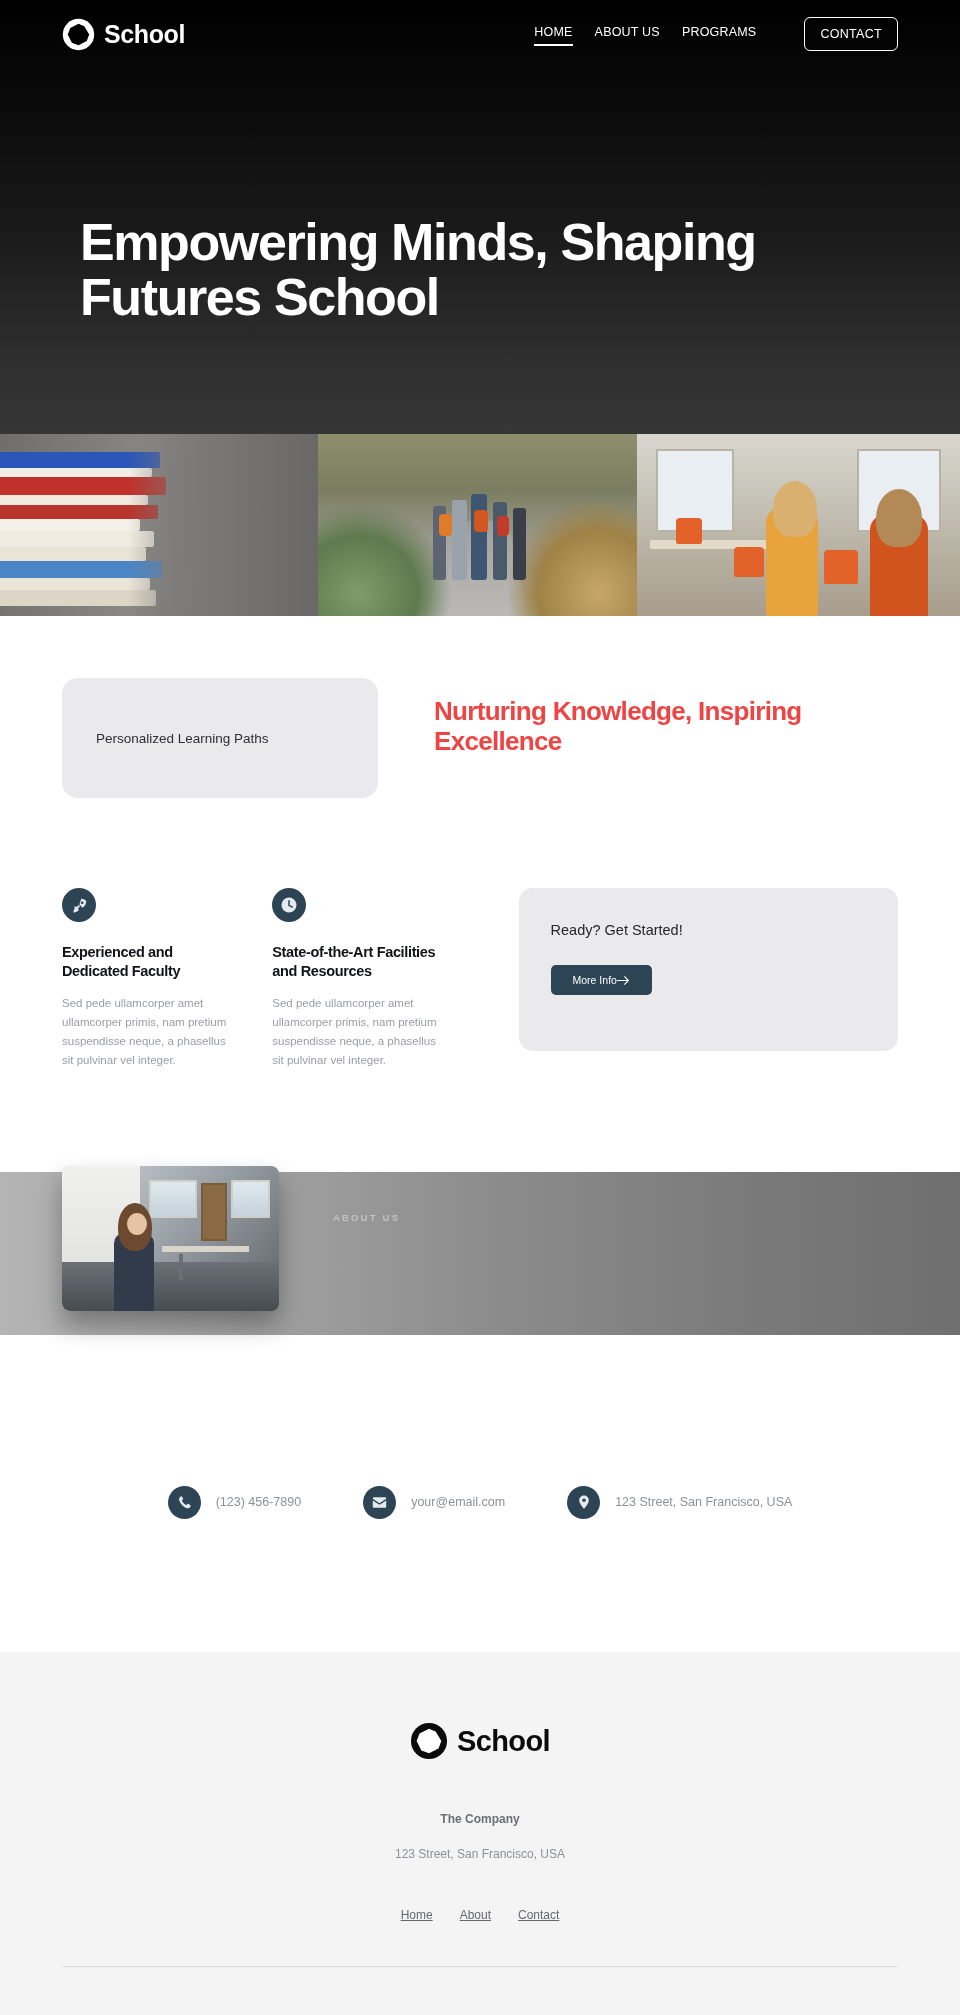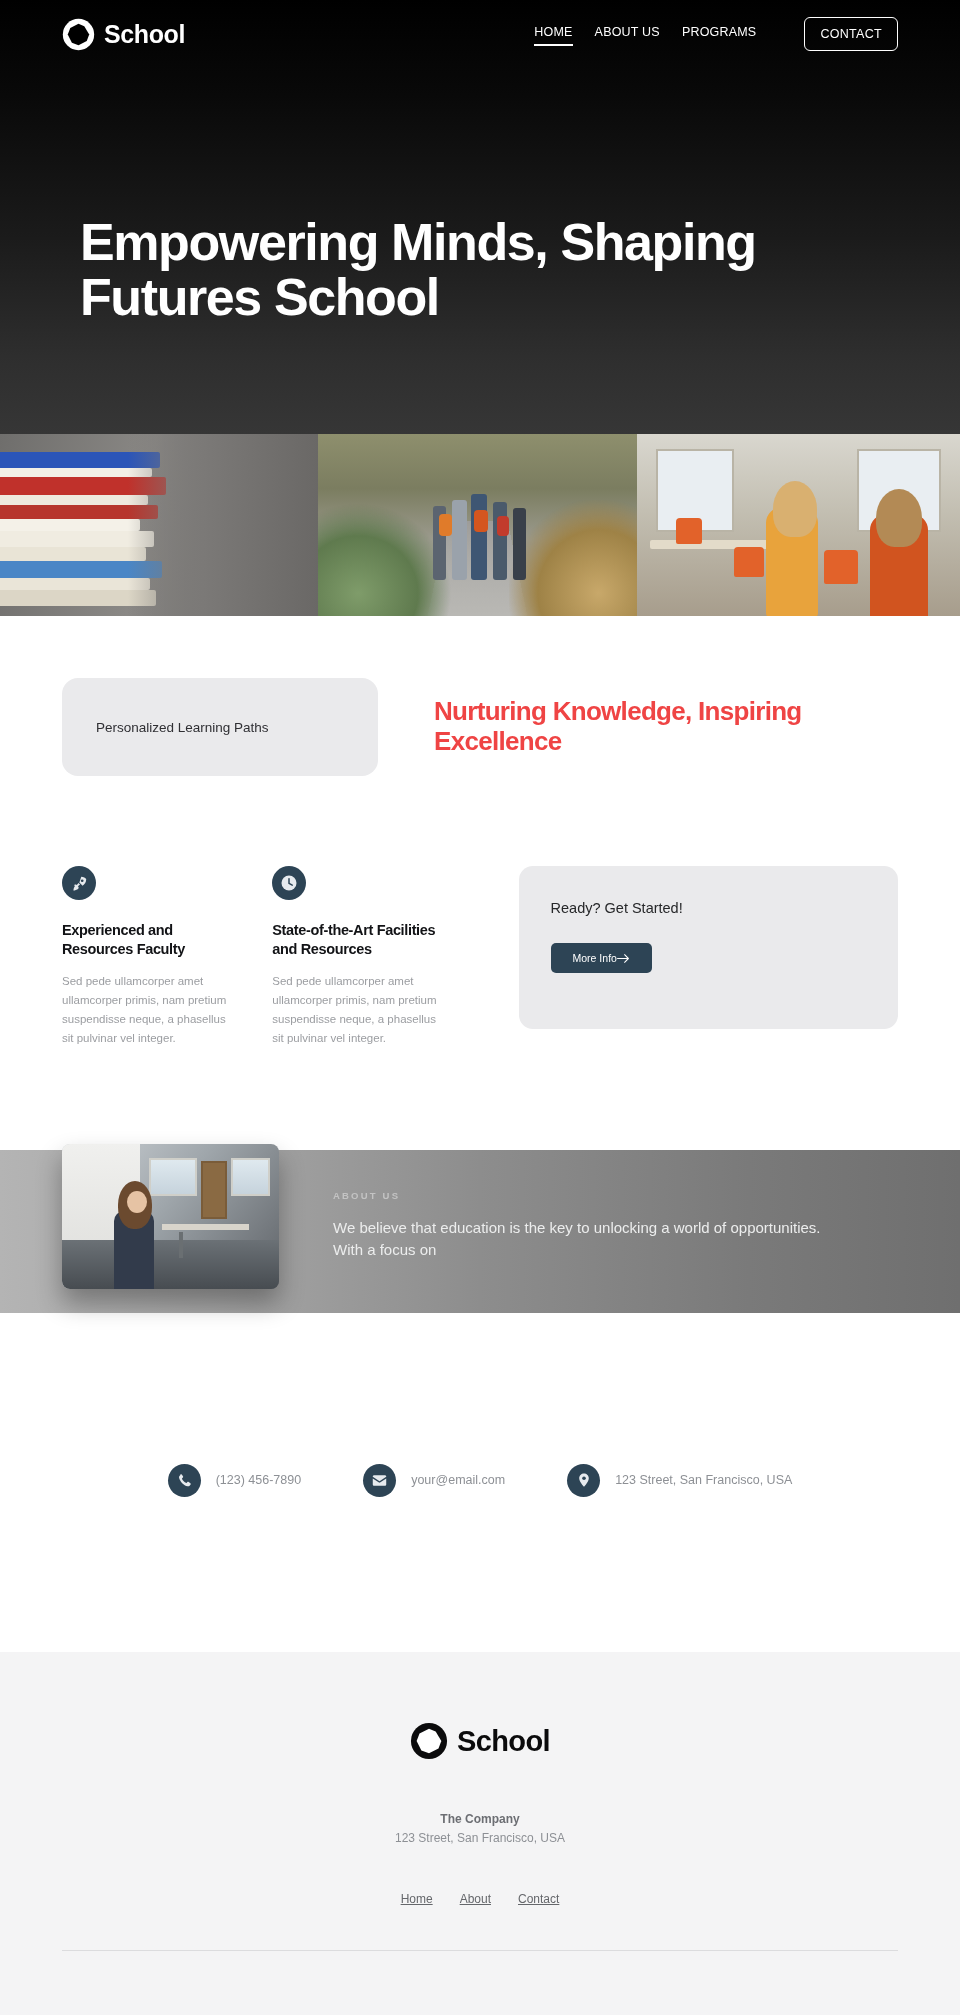--- a/index.html
+++ b/index.html
@@ -130,21 +130,21 @@
   .section-intro {
     position: relative;
     width: 960px;
     padding: 62px 62px 0 62px;
     display: flex;
     align-items: flex-start;
     gap: 56px;
   }
   .pill-card {
     width: 316px;
-    height: 98px;
+    height: 120px;
     background: #eaeaec;
     border-radius: 16px;
     display: flex;
     align-items: center;
     padding: 0 34px;
   }
   .pill-card span { font-size: 13.5px; color: #2f2f33; }
   .intro-heading {
     flex: 1;
     padding-top: 18px;
@@ -263,21 +263,21 @@
     height: 363px;
     background: #f4f4f5;
     padding: 70px 62px 0 62px;
   }
   .foot-brand {
     display: flex; align-items: center; justify-content: center; gap: 9px;
     margin-bottom: 52px;
   }
   .foot-brand .brand-mark-dark { width: 38px; height: 38px; display:block; }
   .foot-brand-name { font-size: 29px; font-weight: bold; color: #0b0b0c; letter-spacing: -0.6px; }
-  .foot-company { text-align: center; font-size: 12px; font-weight: bold; color: #6c6e73; margin-bottom: 5px; }
+  .foot-company { text-align: center; font-size: 12px; font-weight: bold; color: #6c6e73; margin-bottom: 21px; }
   .foot-addr { text-align: center; font-size: 12px; color: #8d9095; }
   .foot-links {
     display: flex; justify-content: center; gap: 27px;
     margin-top: 47px;
   }
   .foot-links a {
     font-size: 12px; color: #65676b; text-decoration: underline;
   }
   .foot-rule {
     margin-top: 44px;
@@ -370,21 +370,21 @@
 
   <div class="feature">
     <div class="feat-icon">
       <svg width="17" height="17" viewBox="0 0 24 24" fill="#e6eaee">
         <path d="M14.5 2.5c3.2.3 5.9 1.9 6.9 3 .2 1.6-.4 5-2.8 7.5l-2.2 2.2-4.6-4.6 2.7-8.1z"></path>
         <path d="M10.6 11.2l2.2 2.2-4 3.3-1.5-1.5 3.3-4z"></path>
         <path d="M4.2 14.1c1-1 2.5-1.2 3.5-.2l2.4 2.4c1 1 .8 2.5-.2 3.5-1.3 1.3-4.5 2.1-6.5 2.2.1-2 .9-5.2 2.2-6.5l-1.4-1.4z"></path>
         <circle cx="15.8" cy="8.1" r="1.9" fill="#2d4455"></circle>
       </svg>
     </div>
-    <div class="feat-title">Experienced and Resources Faculty</div>
+    <div class="feat-title">Experienced and Dedicated Faculty</div>
     <div class="feat-body">Sed pede ullamcorper amet ullamcorper primis, nam pretium suspendisse neque, a phasellus sit pulvinar vel integer.</div>
   </div>
 
   <div class="feature">
     <div class="feat-icon">
       <svg width="18" height="18" viewBox="0 0 24 24">
         <circle cx="12" cy="12" r="10" fill="#e6eaee"></circle>
         <path d="M12 6.2v6.2l4.3 2.5" stroke="#2d4455" stroke-width="2" fill="none" stroke-linecap="round"></path>
       </svg>
     </div>
@@ -414,21 +414,20 @@
     <div class="vc-floor"></div>
     <div class="vc-desk" style="left:46%;top:55%;width:40%;height:6px;background:#d8d4cb;"></div>
     <div class="vc-desk" style="left:54%;top:61%;width:4px;height:26px;"></div>
     <div class="vc-person-body"></div>
     <div class="vc-person-hair"></div>
     <div class="vc-person-face"></div>
   </div>
 
   <div class="about-text">
     <div class="about-eyebrow">ABOUT US</div>
-    <div class="about-copy">We believe that education is the key to unlocking a world of opportunities. With a focus on</div>
   </div>
 </section>
 
 <section class="contact-row">
 
   <div class="contact-item">
     <span class="c-icon">
       <svg width="16" height="16" viewBox="0 0 24 24" fill="#e6eaee">
         <path d="M6.6 3.5c.6-.5 1.5-.4 2 .3l1.9 2.6c.4.6.3 1.4-.2 1.9l-1 .9c-.3.3-.4.8-.2 1.2.6 1.2 1.5 2.4 2.5 3.4 1 1 2.2 1.9 3.4 2.5.4.2.9.1 1.2-.2l.9-1c.5-.5 1.3-.6 1.9-.2l2.6 1.9c.7.5.8 1.4.3 2l-1.5 1.7c-.8.9-2 1.2-3.1.9-2.9-.8-5.7-2.4-8-4.7-2.3-2.3-3.9-5.1-4.7-8-.3-1.1 0-2.3.9-3.1l1.1-1.1z"></path>
       </svg>

